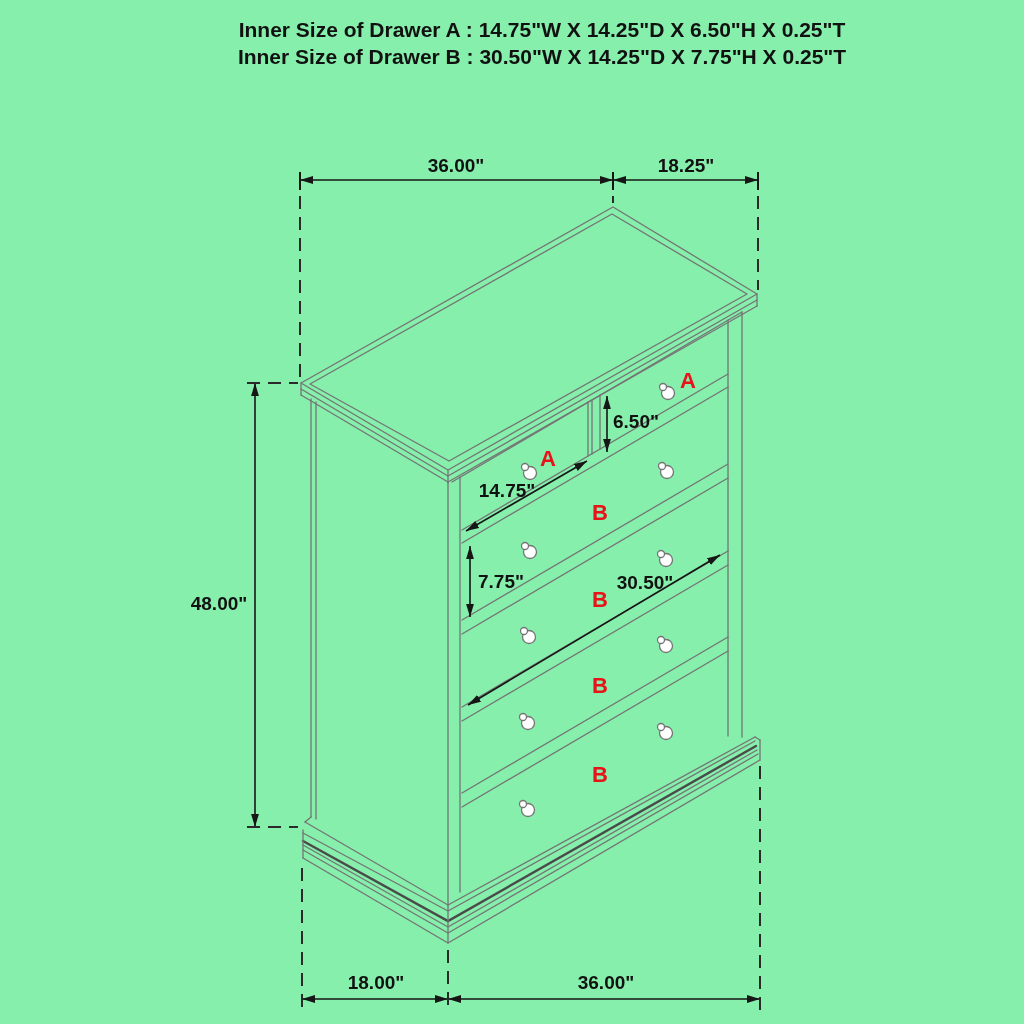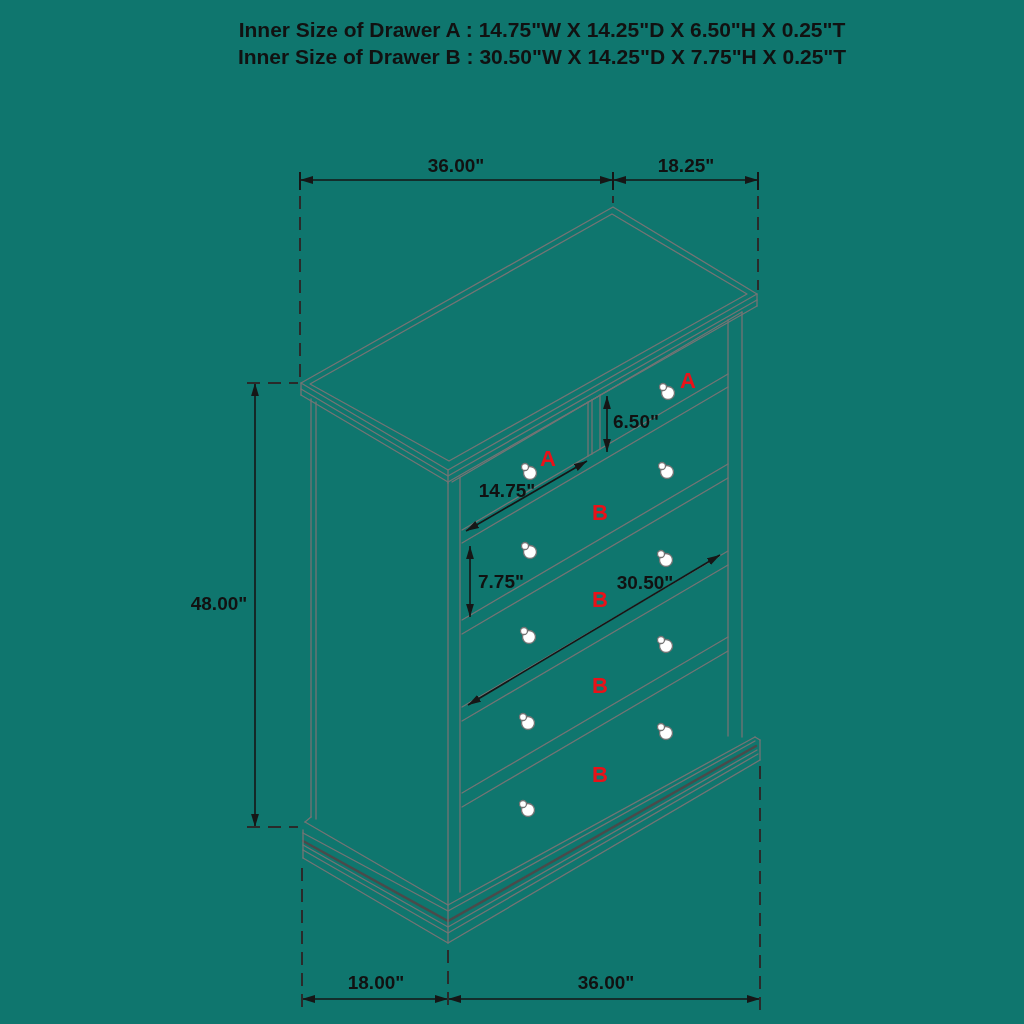--- a/index.html
+++ b/index.html
@@ -1,16 +1,16 @@
 <!DOCTYPE html>
 <html><head>
 <meta charset="utf-8">
 <style>
   html,body{margin:0;padding:0;background:#ffffff;}
-  .stage{position:relative;width:1024px;height:1024px;background:#0f766e;overflow:hidden;}
+  .stage{position:relative;width:1024px;height:1024px;background:#86efac;overflow:hidden;}
   svg{display:block;}
   .cab{stroke:#747474;stroke-width:1.3;fill:none;stroke-linecap:round;stroke-linejoin:round;}
   .cab-thick{stroke:#4a4a4a;stroke-width:2.4;fill:none;stroke-linecap:round;}
   .knob{stroke:#747474;stroke-width:1.3;fill:#ffffff;}
   .dim{stroke:#161616;stroke-width:1.6;fill:none;}
   .ext{stroke:#2a2a2a;stroke-width:2;fill:none;stroke-dasharray:13 8;}
   .tick{stroke:#161616;stroke-width:2;fill:none;}
   .dimtext{font-family:"Liberation Sans","DejaVu Sans",sans-serif;font-weight:bold;font-size:19px;fill:#111111;}
   .headtext{font-family:"Liberation Sans","DejaVu Sans",sans-serif;font-weight:bold;font-size:21px;fill:#111111;}
   .redtext{font-family:"Liberation Sans","DejaVu Sans",sans-serif;font-weight:bold;font-size:22px;fill:#e81219;}

